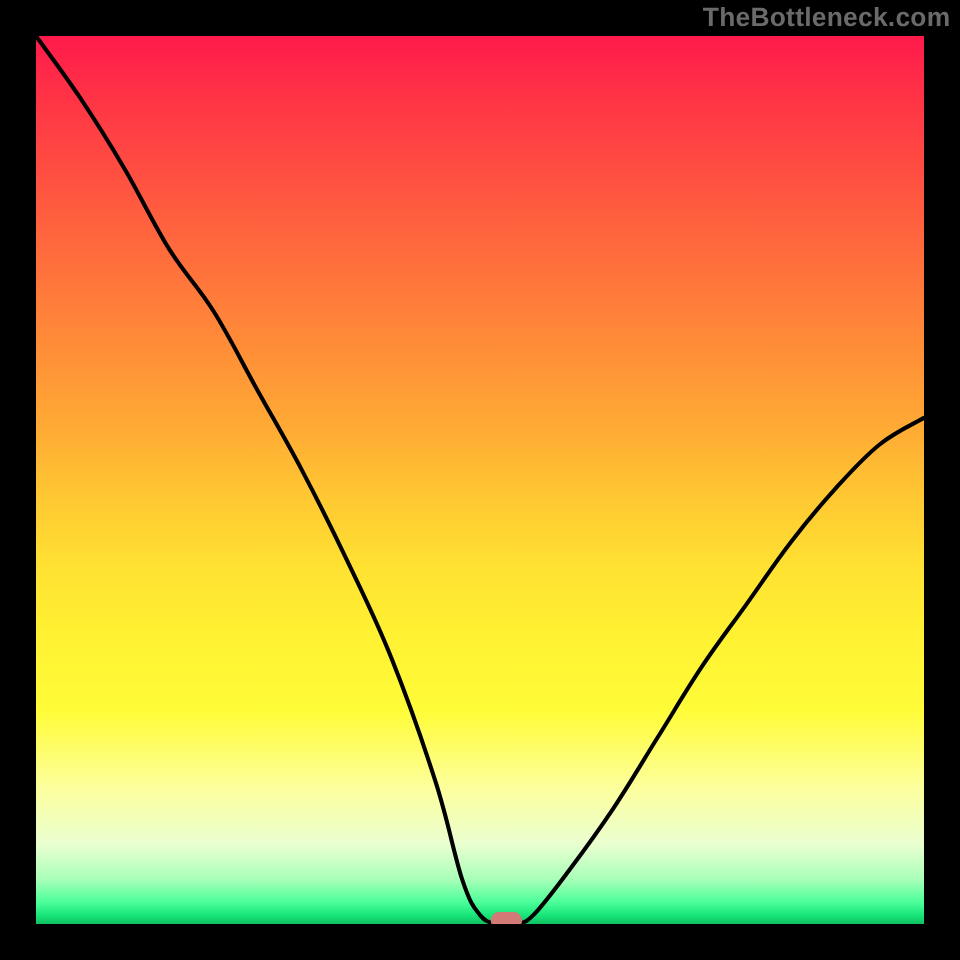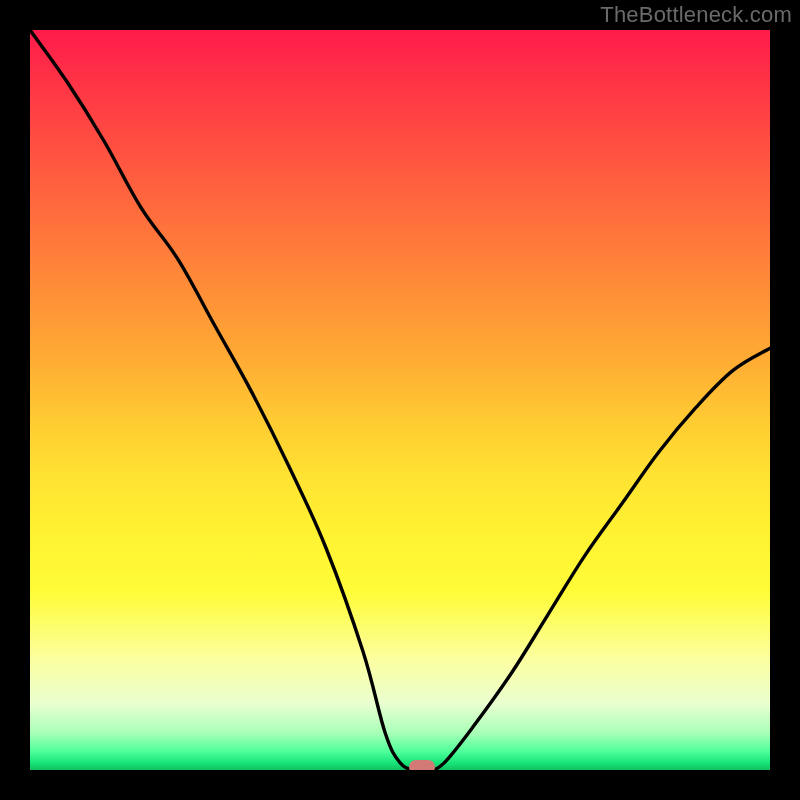--- a/index.html
+++ b/index.html
@@ -14,21 +14,21 @@
     position: relative;
     width: 800px;
     height: 800px;
   }
   .watermark {
     position: absolute;
     top: 2px;
     right: 8px;
     font-family: Arial, Helvetica, sans-serif;
     font-size: 22px;
-    font-weight: 400;
+    font-weight: 700;
     color: #6a6a6a;
     letter-spacing: 0.2px;
     z-index: 3;
   }
   .plot-area {
     position: absolute;
     left: 30px;
     top: 30px;
     width: 740px;
     height: 740px;

